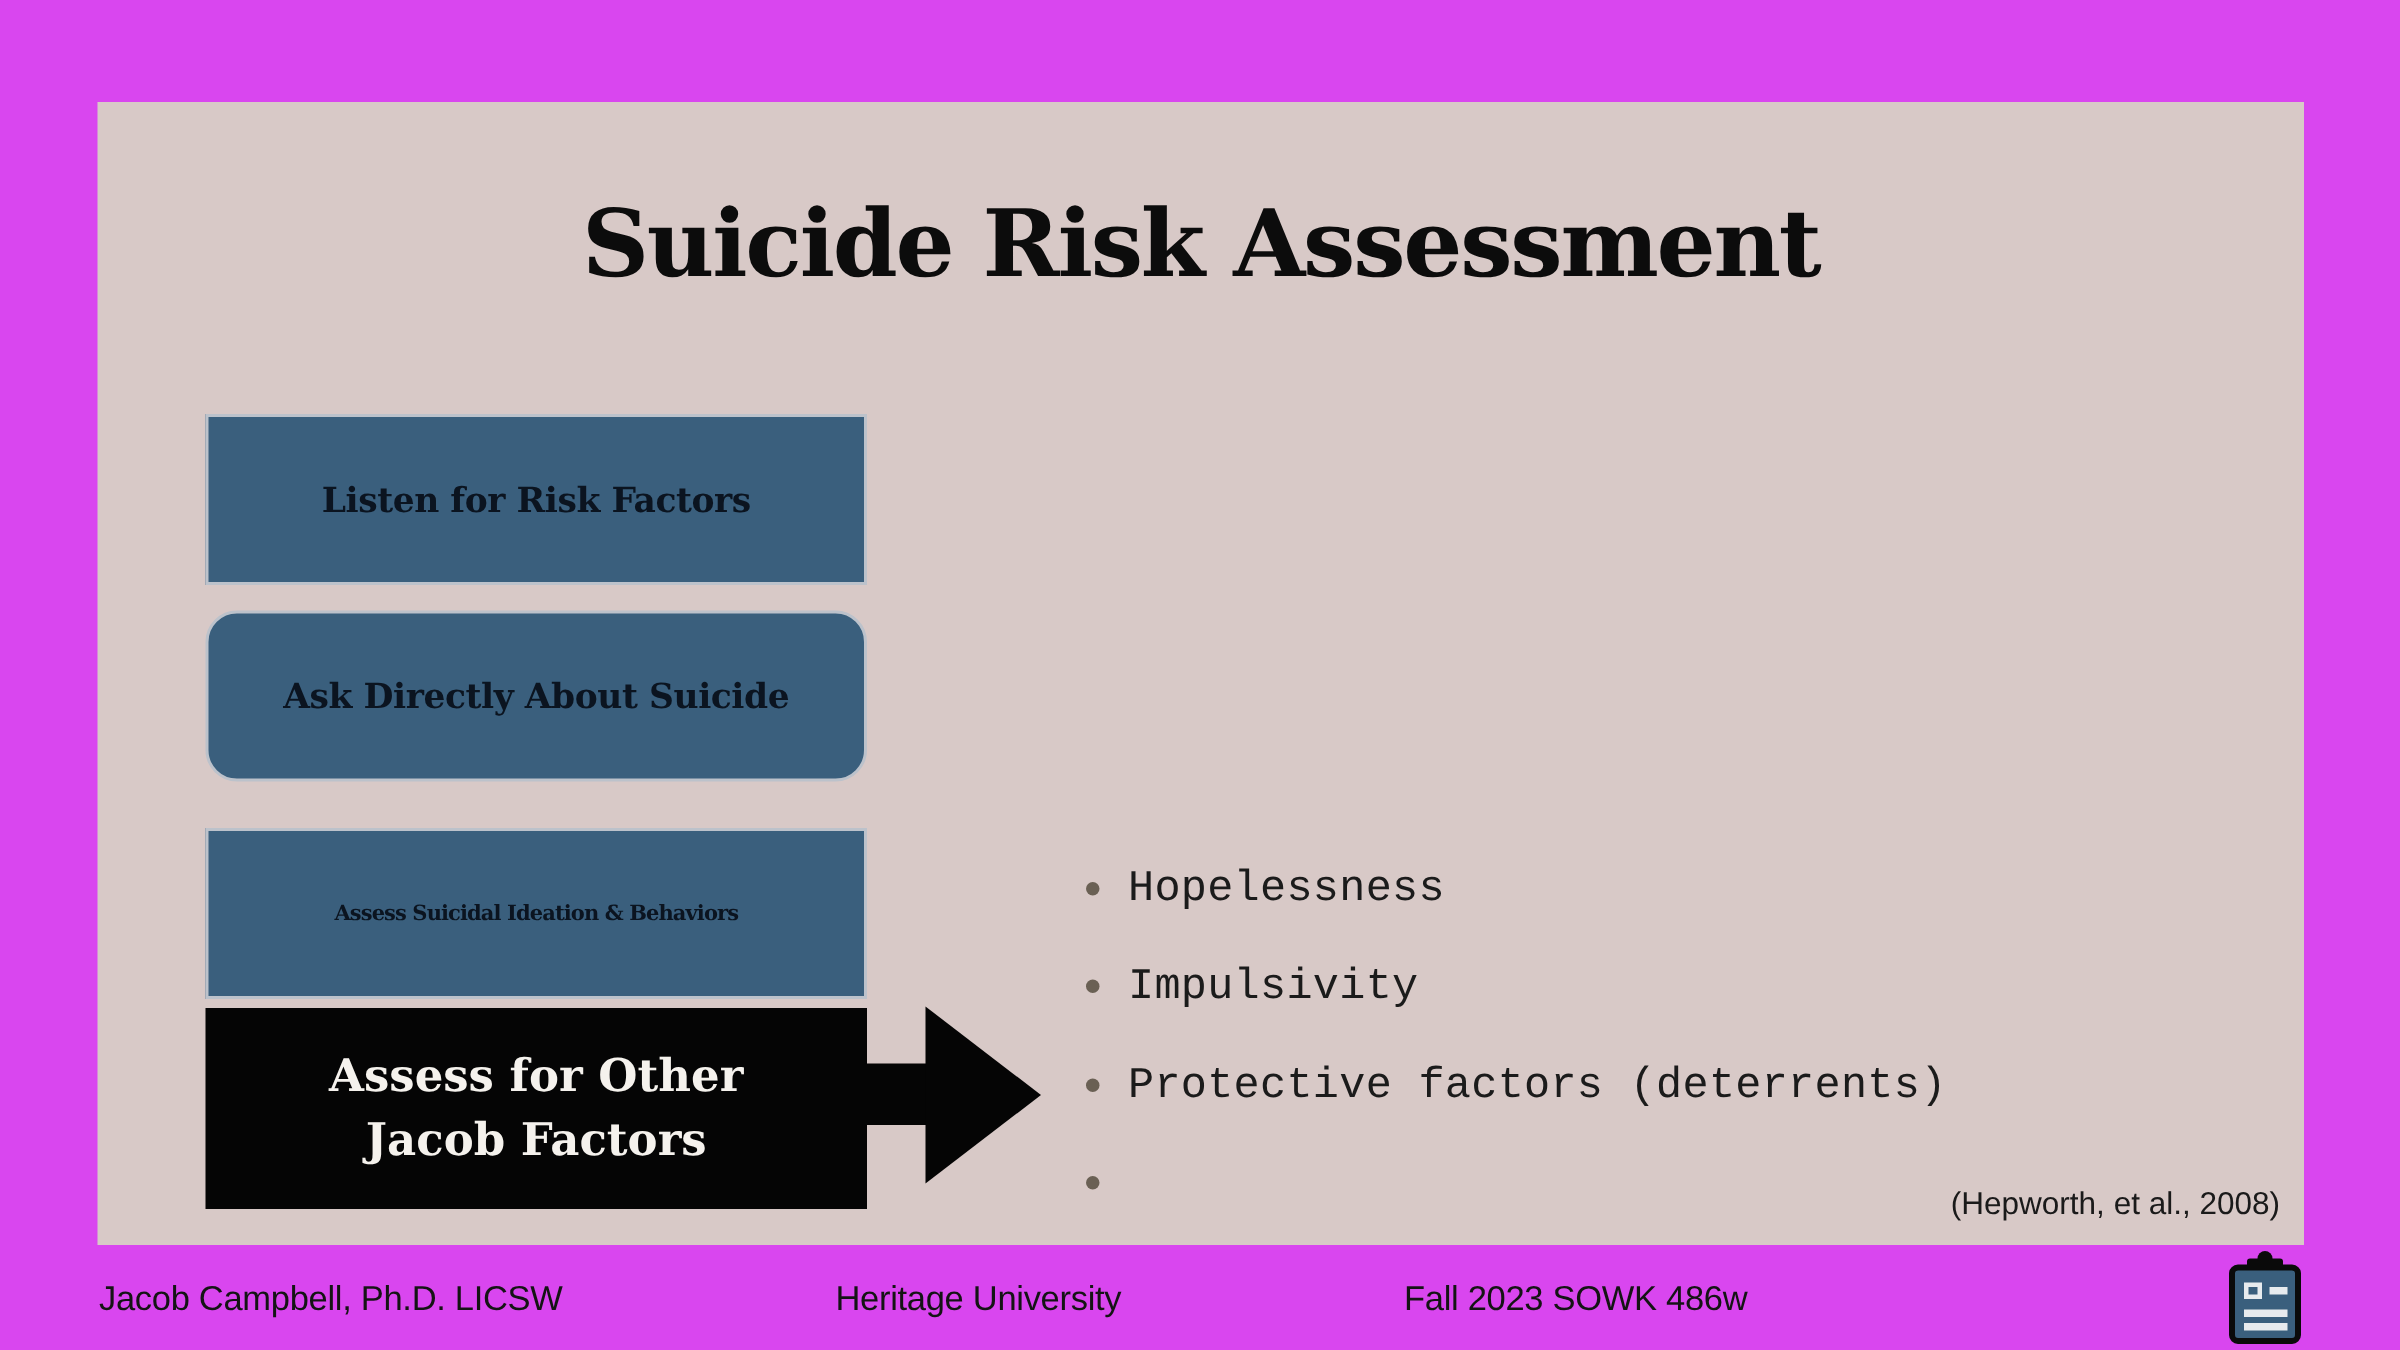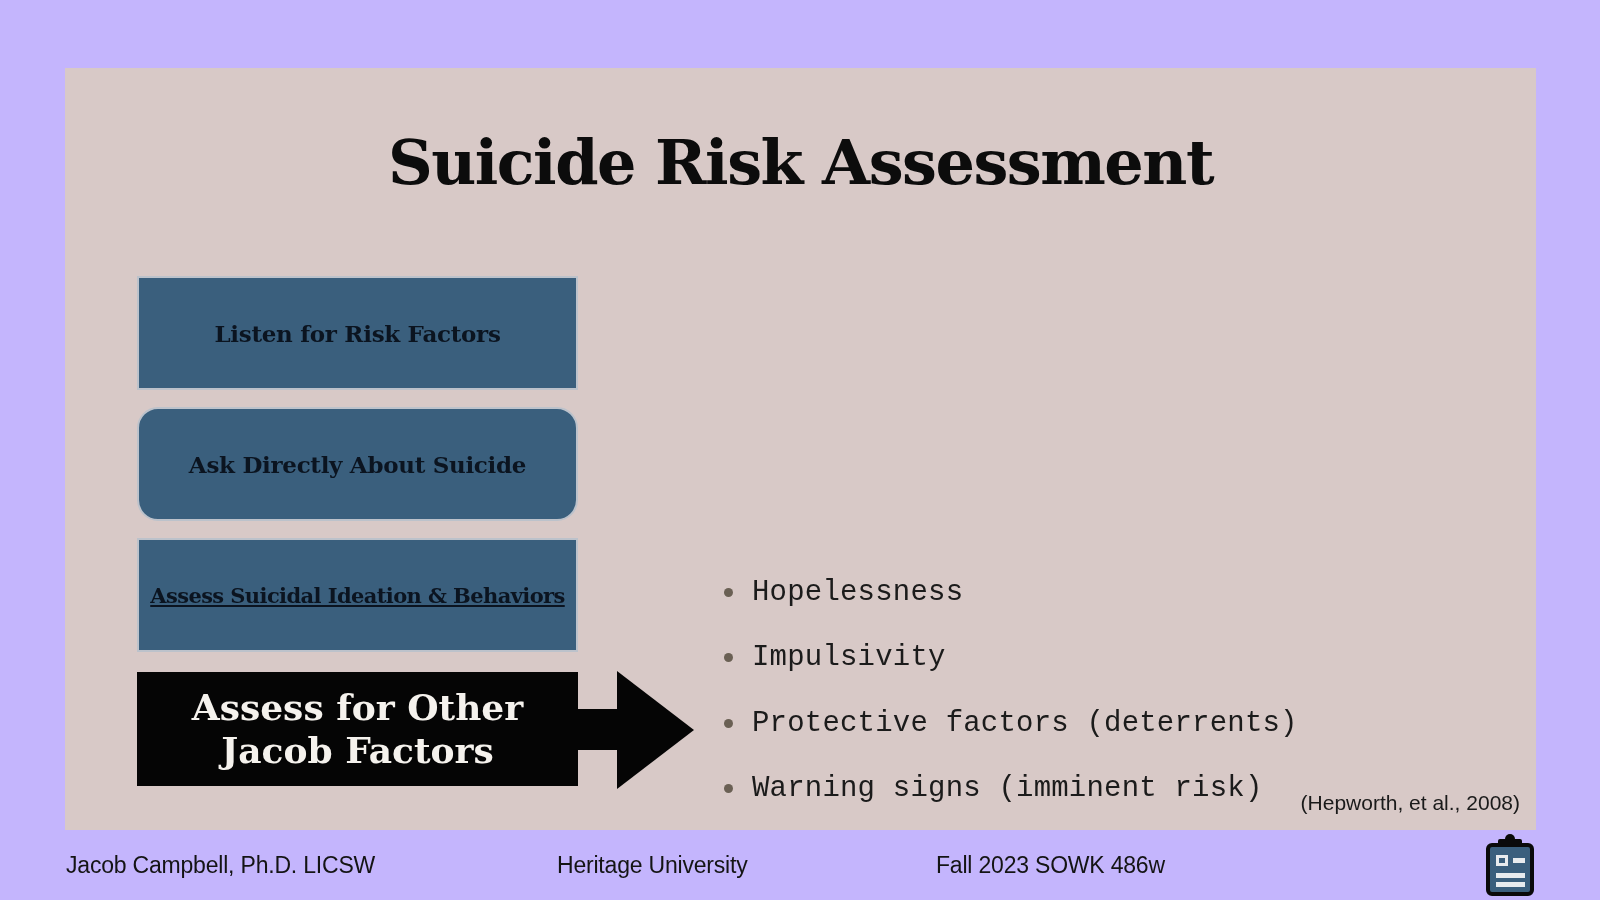--- a/index.html
+++ b/index.html
@@ -2,21 +2,21 @@
 <html><head>
 <meta charset="utf-8">
 <style>
   html, body { margin: 0; padding: 0; }
   body { font-family: "Liberation Sans", "DejaVu Sans", sans-serif; }
 
   .canvas {
     position: relative;
     width: 1600px;
     height: 900px;
-    background: #c4b5fd;
+    background: #d946ef;
     overflow: hidden;
   }
 
   .slide {
     position: absolute;
     left: 65px;
     top: 68px;
     width: 1471px;
     height: 762px;
     background: #D8C9C7;
@@ -50,37 +50,37 @@
     justify-content: center;
     text-align: left;
     font-family: "DejaVu Serif", "Liberation Serif", serif;
     font-weight: 700;
     font-size: 23px;
     letter-spacing: -0.3px;
     color: #0B1420;
   }
   .step-1 { top: 208px; }
   .step-2 { top: 339px; border-radius: 21px; }
-  .step-3 { top: 470px; font-size: 21px; letter-spacing: -0.6px; text-decoration: underline; }
+  .step-3 { top: 484px; font-size: 14px; letter-spacing: -0.6px; }
 
   .highlight-box {
     position: absolute;
     left: 72px;
     top: 604px;
     width: 441px;
-    height: 114px;
+    height: 134px;
     background: #050505;
     display: flex;
     flex-direction: column;
     align-items: center;
     justify-content: center;
     text-align: center;
     font-family: "DejaVu Serif", "Liberation Serif", serif;
     font-weight: 700;
-    font-size: 36px;
+    font-size: 30px;
     line-height: 43px;
     color: #F5F2ED;
   }
 
   
   .arrow-stem {
     position: absolute;
     left: 511px;
     top: 641px;
     width: 42px;
@@ -243,21 +243,20 @@
       <li class="bullet">
         <span class="dot"></span>
         <span class="bullet-text">Impulsivity</span>
       </li>
       <li class="bullet">
         <span class="dot"></span>
         <span class="bullet-text">Protective factors (deterrents)</span>
       </li>
       <li class="bullet">
         <span class="dot"></span>
-        <span class="bullet-text">Warning signs (imminent risk)</span>
       </li>
     </ul>
 
     <div class="citation">(Hepworth, et al., 2008)</div>
 
   </div>
 
   <span class="footer-text footer-author">Jacob Campbell, Ph.D. LICSW</span>
   <span class="footer-text footer-institution">Heritage University</span>
   <span class="footer-text footer-course">Fall 2023 SOWK 486w</span>

